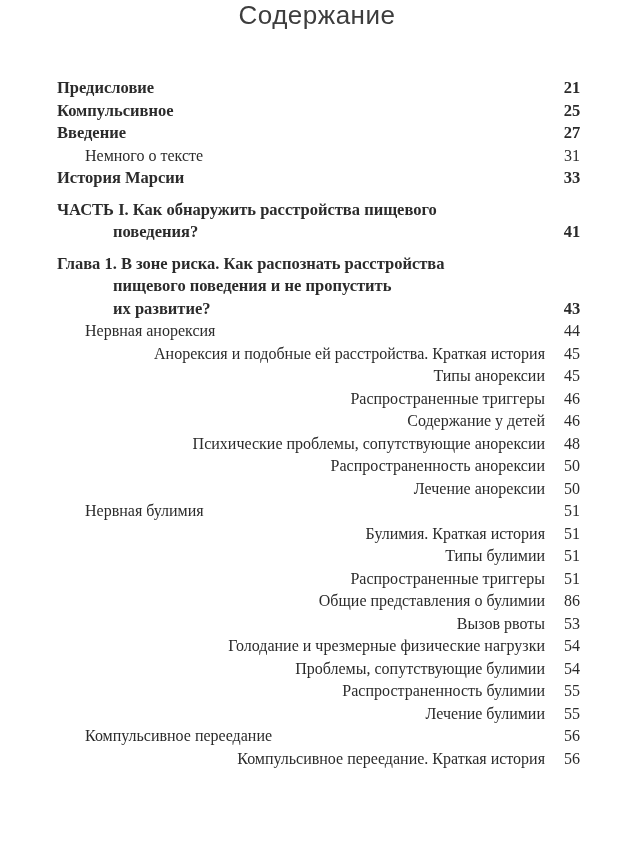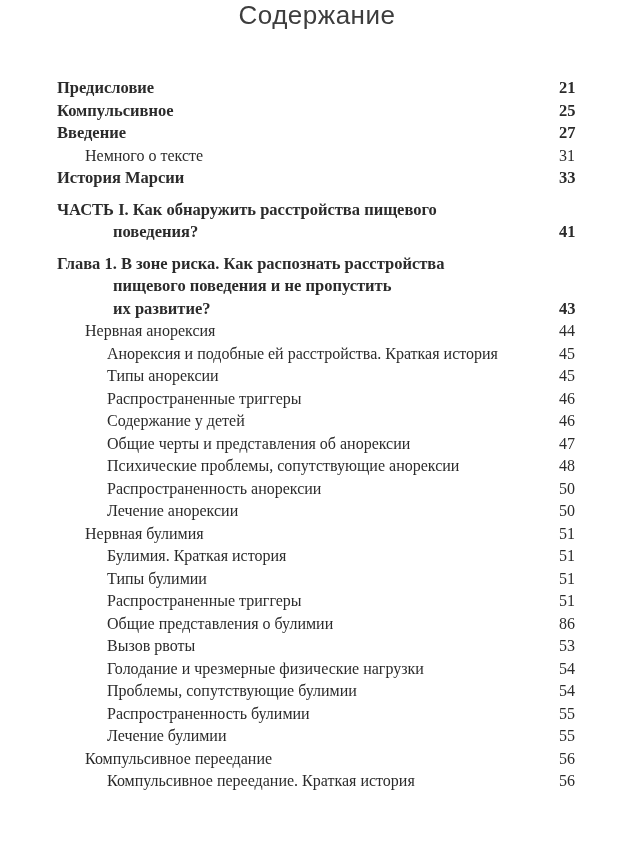--- a/index.html
+++ b/index.html
@@ -36,36 +36,37 @@
     font-size: 16px;
   }
   .entry .label {
     flex: 1 1 auto;
     white-space: pre-line;
   }
   .entry .page-num {
     flex: 0 0 auto;
     margin-left: 14px;
     min-width: 26px;
-    text-align: left;
+    text-align: center;
   }
   .entry.bold {
     font-weight: bold;
     font-size: 16.5px;
   }
   
   .entry.level-0 .label {
     padding-left: 56px;
     text-indent: -56px;
   }
   .entry.level-1 .label {
     padding-left: 28px;
   }
   .entry.level-2 .label {
     padding-left: 50px;
+    text-align: right;
   }
   .entry.gap {
     margin-top: 9px;
   }
 </style>
 </head>
 <body>
 
 <div class="page">
   <h1 class="title">Содержание</h1>
@@ -126,24 +127,20 @@
   <div class="entry level-2">
     <span class="label">Распространенные триггеры</span>
     <span class="page-num">46</span>
   </div>
 
   <div class="entry level-2">
     <span class="label">Содержание у детей</span>
     <span class="page-num">46</span>
   </div>
 
-  <div class="entry level-2">
-    <span class="label">Общие черты и представления об анорексии</span>
-    <span class="page-num">47</span>
-  </div>
 
   <div class="entry level-2">
     <span class="label">Психические проблемы, сопутствующие анорексии</span>
     <span class="page-num">48</span>
   </div>
 
   <div class="entry level-2">
     <span class="label">Распространенность анорексии</span>
     <span class="page-num">50</span>
   </div>

